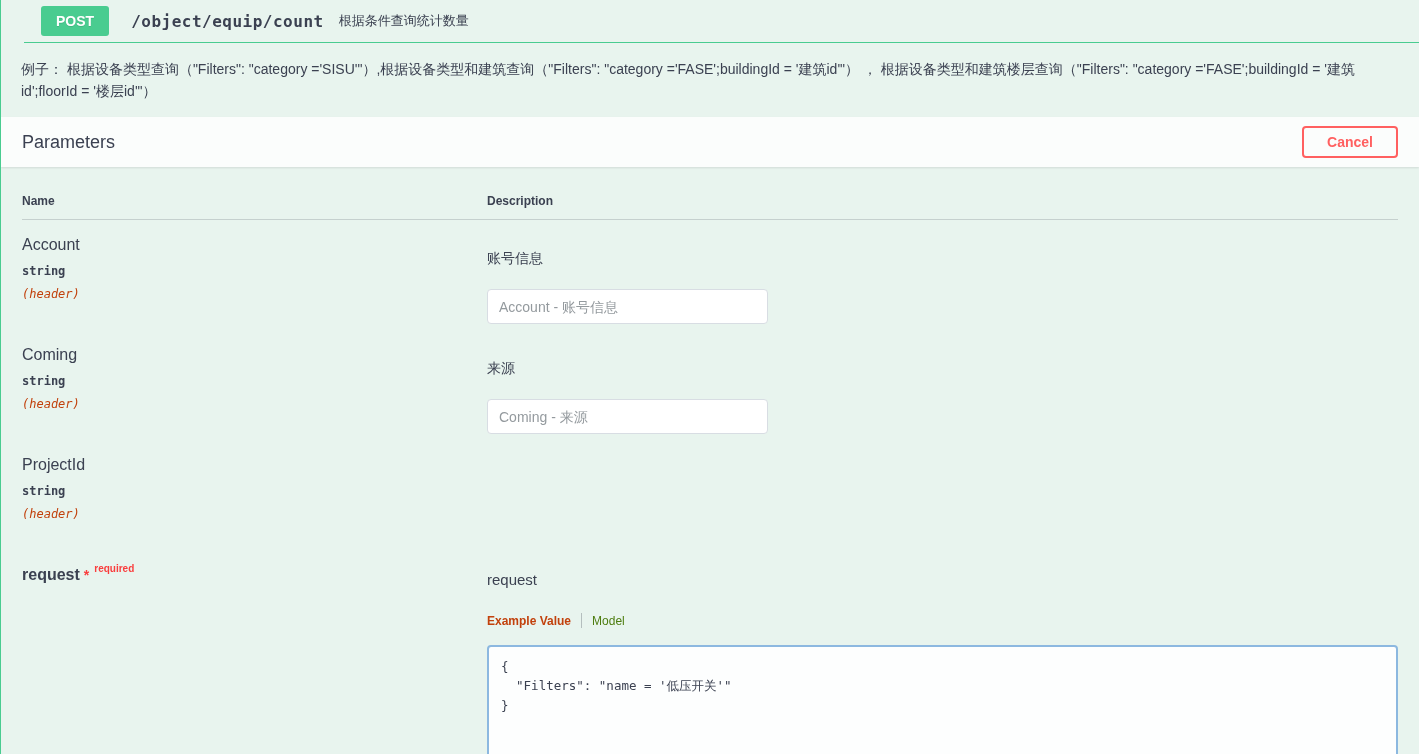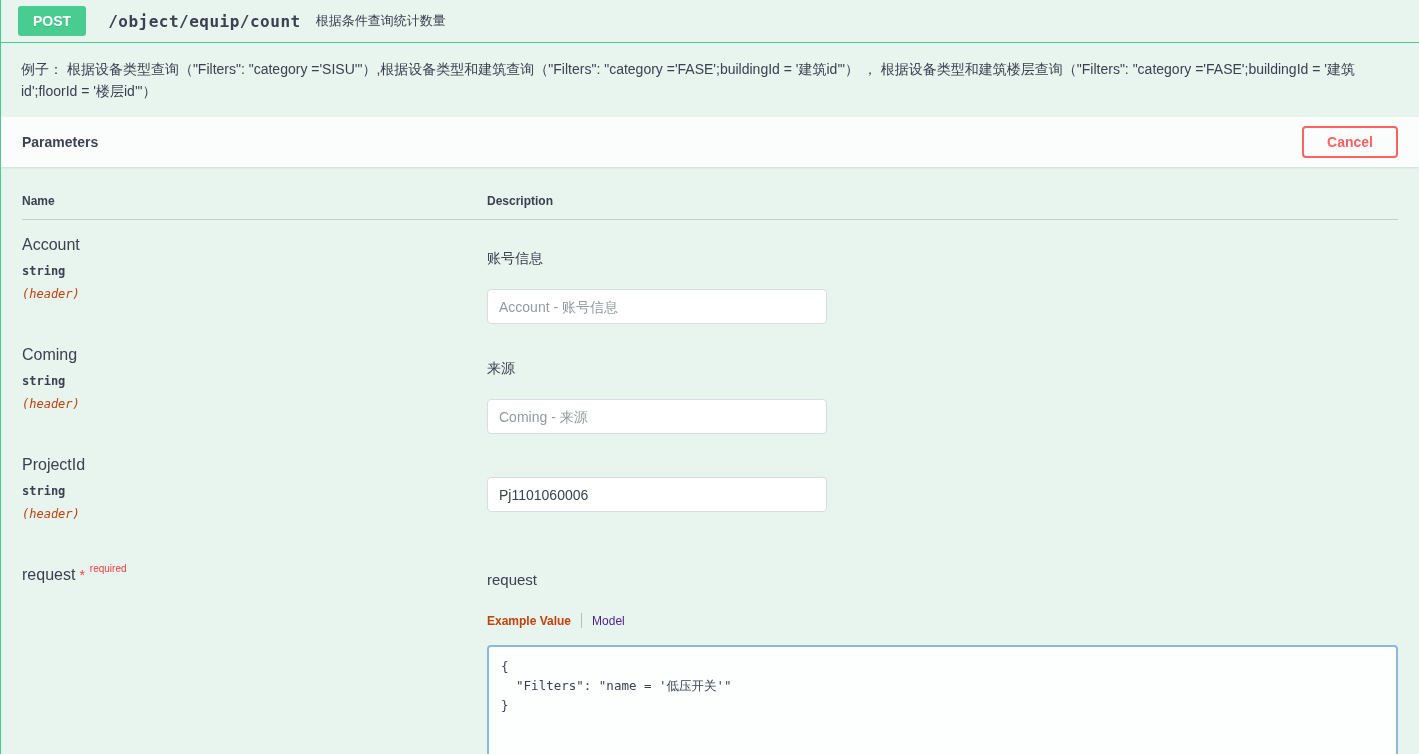--- a/index.html
+++ b/index.html
@@ -15,20 +15,21 @@
     border-left: 1px solid #49cc90;
     overflow: hidden;
   }
   
   .opblock-summary {
     display: flex; align-items: center;
     height: 43px;
     padding: 12px 17px;
     border-bottom: 1px solid #49cc90;
     cursor: pointer;
+    margin-left: 23px;
   }
   .method-badge {
     background: #49cc90;
     color: #ffffff;
     font-weight: bold;
     font-size: 14px;
     padding: 7px 15px;
     border-radius: 3px;
     min-width: 57px;
     text-align: center;
@@ -53,21 +54,21 @@
   }
   
   .opblock-section-header {
     height: 50px;
     background: rgba(255,255,255,0.8);
     box-shadow: 0 1px 2px rgba(0,0,0,.1);
     display: flex; align-items: center; justify-content: space-between;
     padding: 0 21px;
     margin-top: 2px;
   }
-  .section-title { font-size: 14px; font-weight: bold; }
+  .section-title { font-size: 18px; font-weight: normal; }
   .btn-cancel {
     background: transparent;
     border: 2px solid #ff6060;
     color: #ff6060;
     font-family: "Liberation Sans", sans-serif;
     font-weight: bold;
     font-size: 14px;
     border-radius: 4px;
     padding: 6px 23px;
     cursor: pointer;
@@ -81,21 +82,21 @@
     border-bottom: 1px solid rgba(59,65,81,.2);
   }
   .col-header { font-size: 12px; font-weight: bold; }
   .param-row {
     display: grid;
     grid-template-columns: 465px 1fr;
     min-height: 110px;
     padding-top: 16px;
   }
   .param-name { font-size: 16px; }
-  .param-name.required-name { font-weight: normal; }
+  .param-name.required-name { font-weight: bold; }
   .param-type {
     font-family: "DejaVu Sans Mono", "Liberation Mono", monospace;
     font-weight: bold;
     font-size: 12px;
     margin-top: 10px;
   }
   .param-in {
     font-family: "DejaVu Sans Mono", "Liberation Mono", monospace;
     font-style: italic;
     font-size: 12px;
@@ -108,38 +109,38 @@
     color: #f93e3e;
     font-size: 10px;
     vertical-align: top;
     position: relative; top: -3px;
     margin-left: 5px;
   }
   .param-desc-label { font-size: 14px; margin-top: 14px; }
   .param-input {
     display: block;
     margin-top: 21px;
-    width: 340px; height: 35px;
+    width: 281px; height: 35px;
     border: 1px solid #d8dde3;
     border-radius: 4px;
     padding: 0 11px;
     font-family: "Liberation Sans", sans-serif;
     font-size: 14px;
     color: #3b4151;
     background: #ffffff;
     outline: none;
   }
   .param-input::placeholder { color: #949a9e; opacity: 1; }
   
   .request-title { font-size: 15px; margin-top: 5px; }
   .model-tabs {
     display: flex; align-items: center;
     margin-top: 25px;
   }
-  .tab-item { font-size: 12px; color: #4c1d95; cursor: pointer; }
+  .tab-item { font-size: 12px; color: #4d7c0f; cursor: pointer; }
   .tab-item.active { font-weight: bold; color: #c2410c; }
   .tab-divider {
     width: 1px; height: 15px;
     background: rgba(59,65,81,.3);
     margin: 0 10px;
   }
   .body-param-text {
     display: block;
     margin-top: 17px;
     width: 911px;
@@ -206,21 +207,20 @@
       </div>
     </div>
 
     <div class="param-row">
       <div>
         <div class="param-name">ProjectId</div>
         <div class="param-type">string</div>
         <div class="param-in">(header)</div>
       </div>
       <div>
-        <input class="param-input" type="text" value="Pj1101060006" style="">
       </div>
     </div>
 
     <div class="param-row">
       <div>
         <div class="param-name required-name"><span>request</span><span class="star">*</span><span class="required-label">required</span></div>
       </div>
       <div>
         <div class="request-title">request</div>
         <div class="model-tabs">

